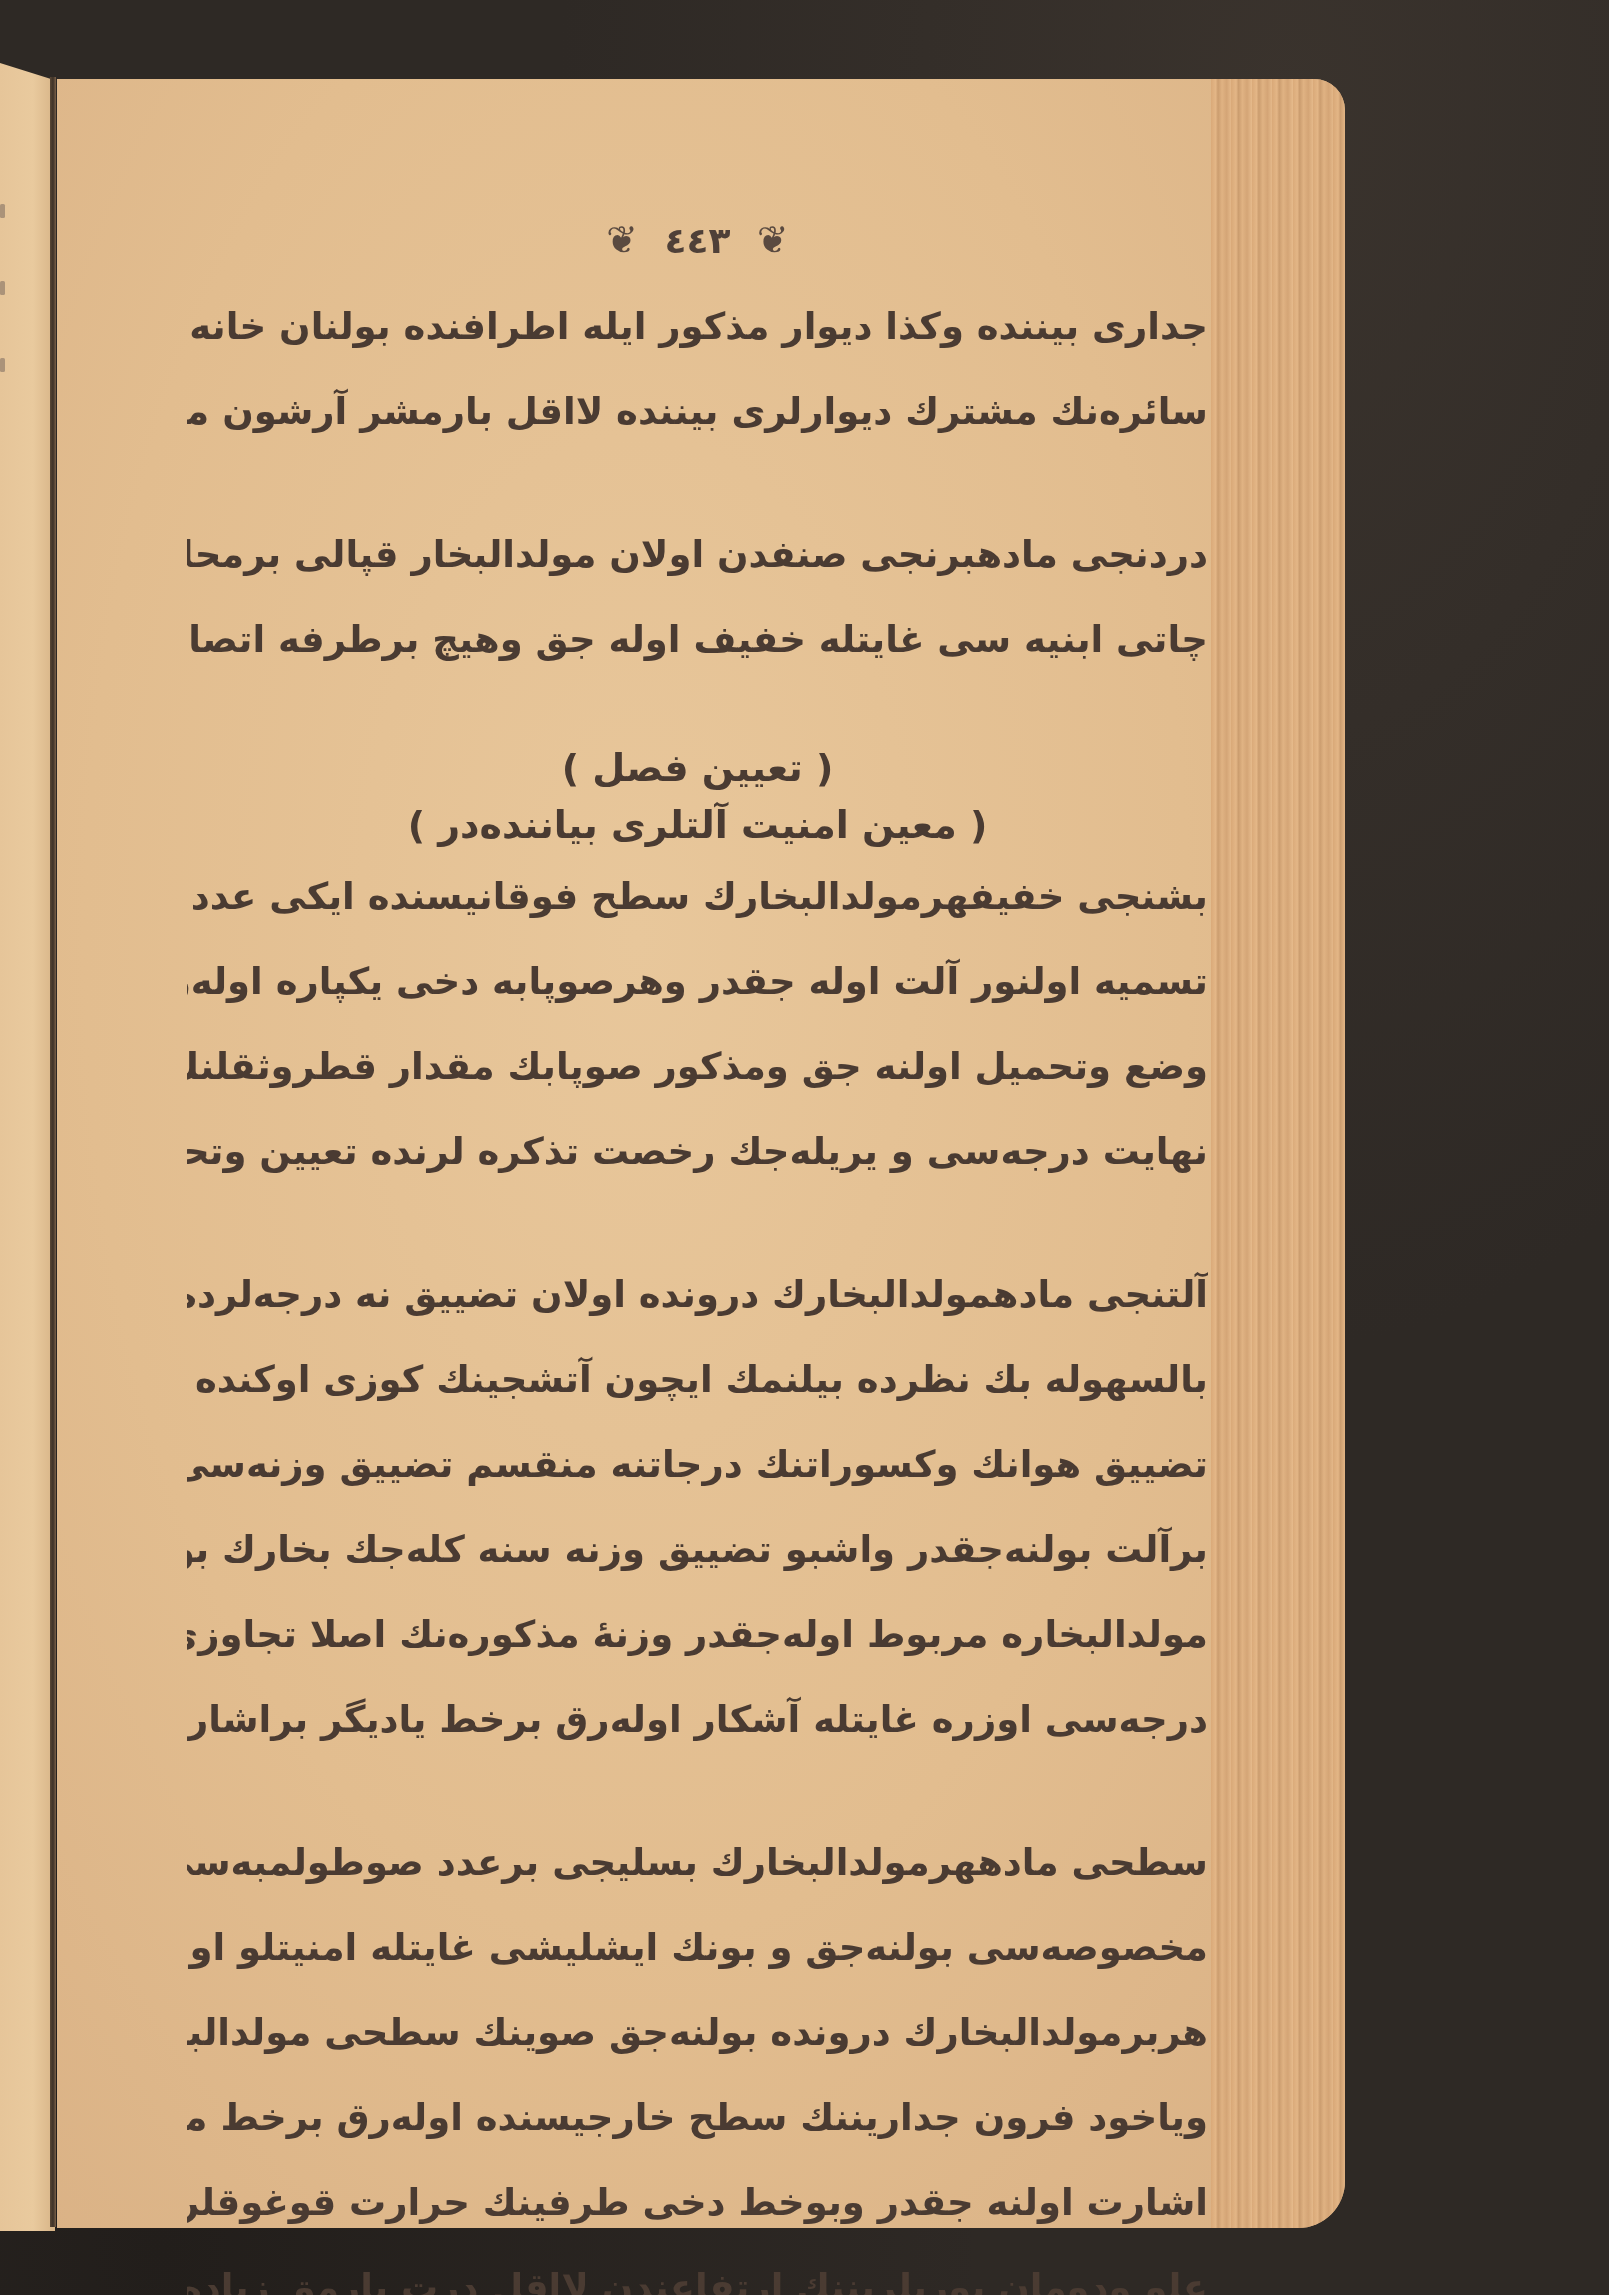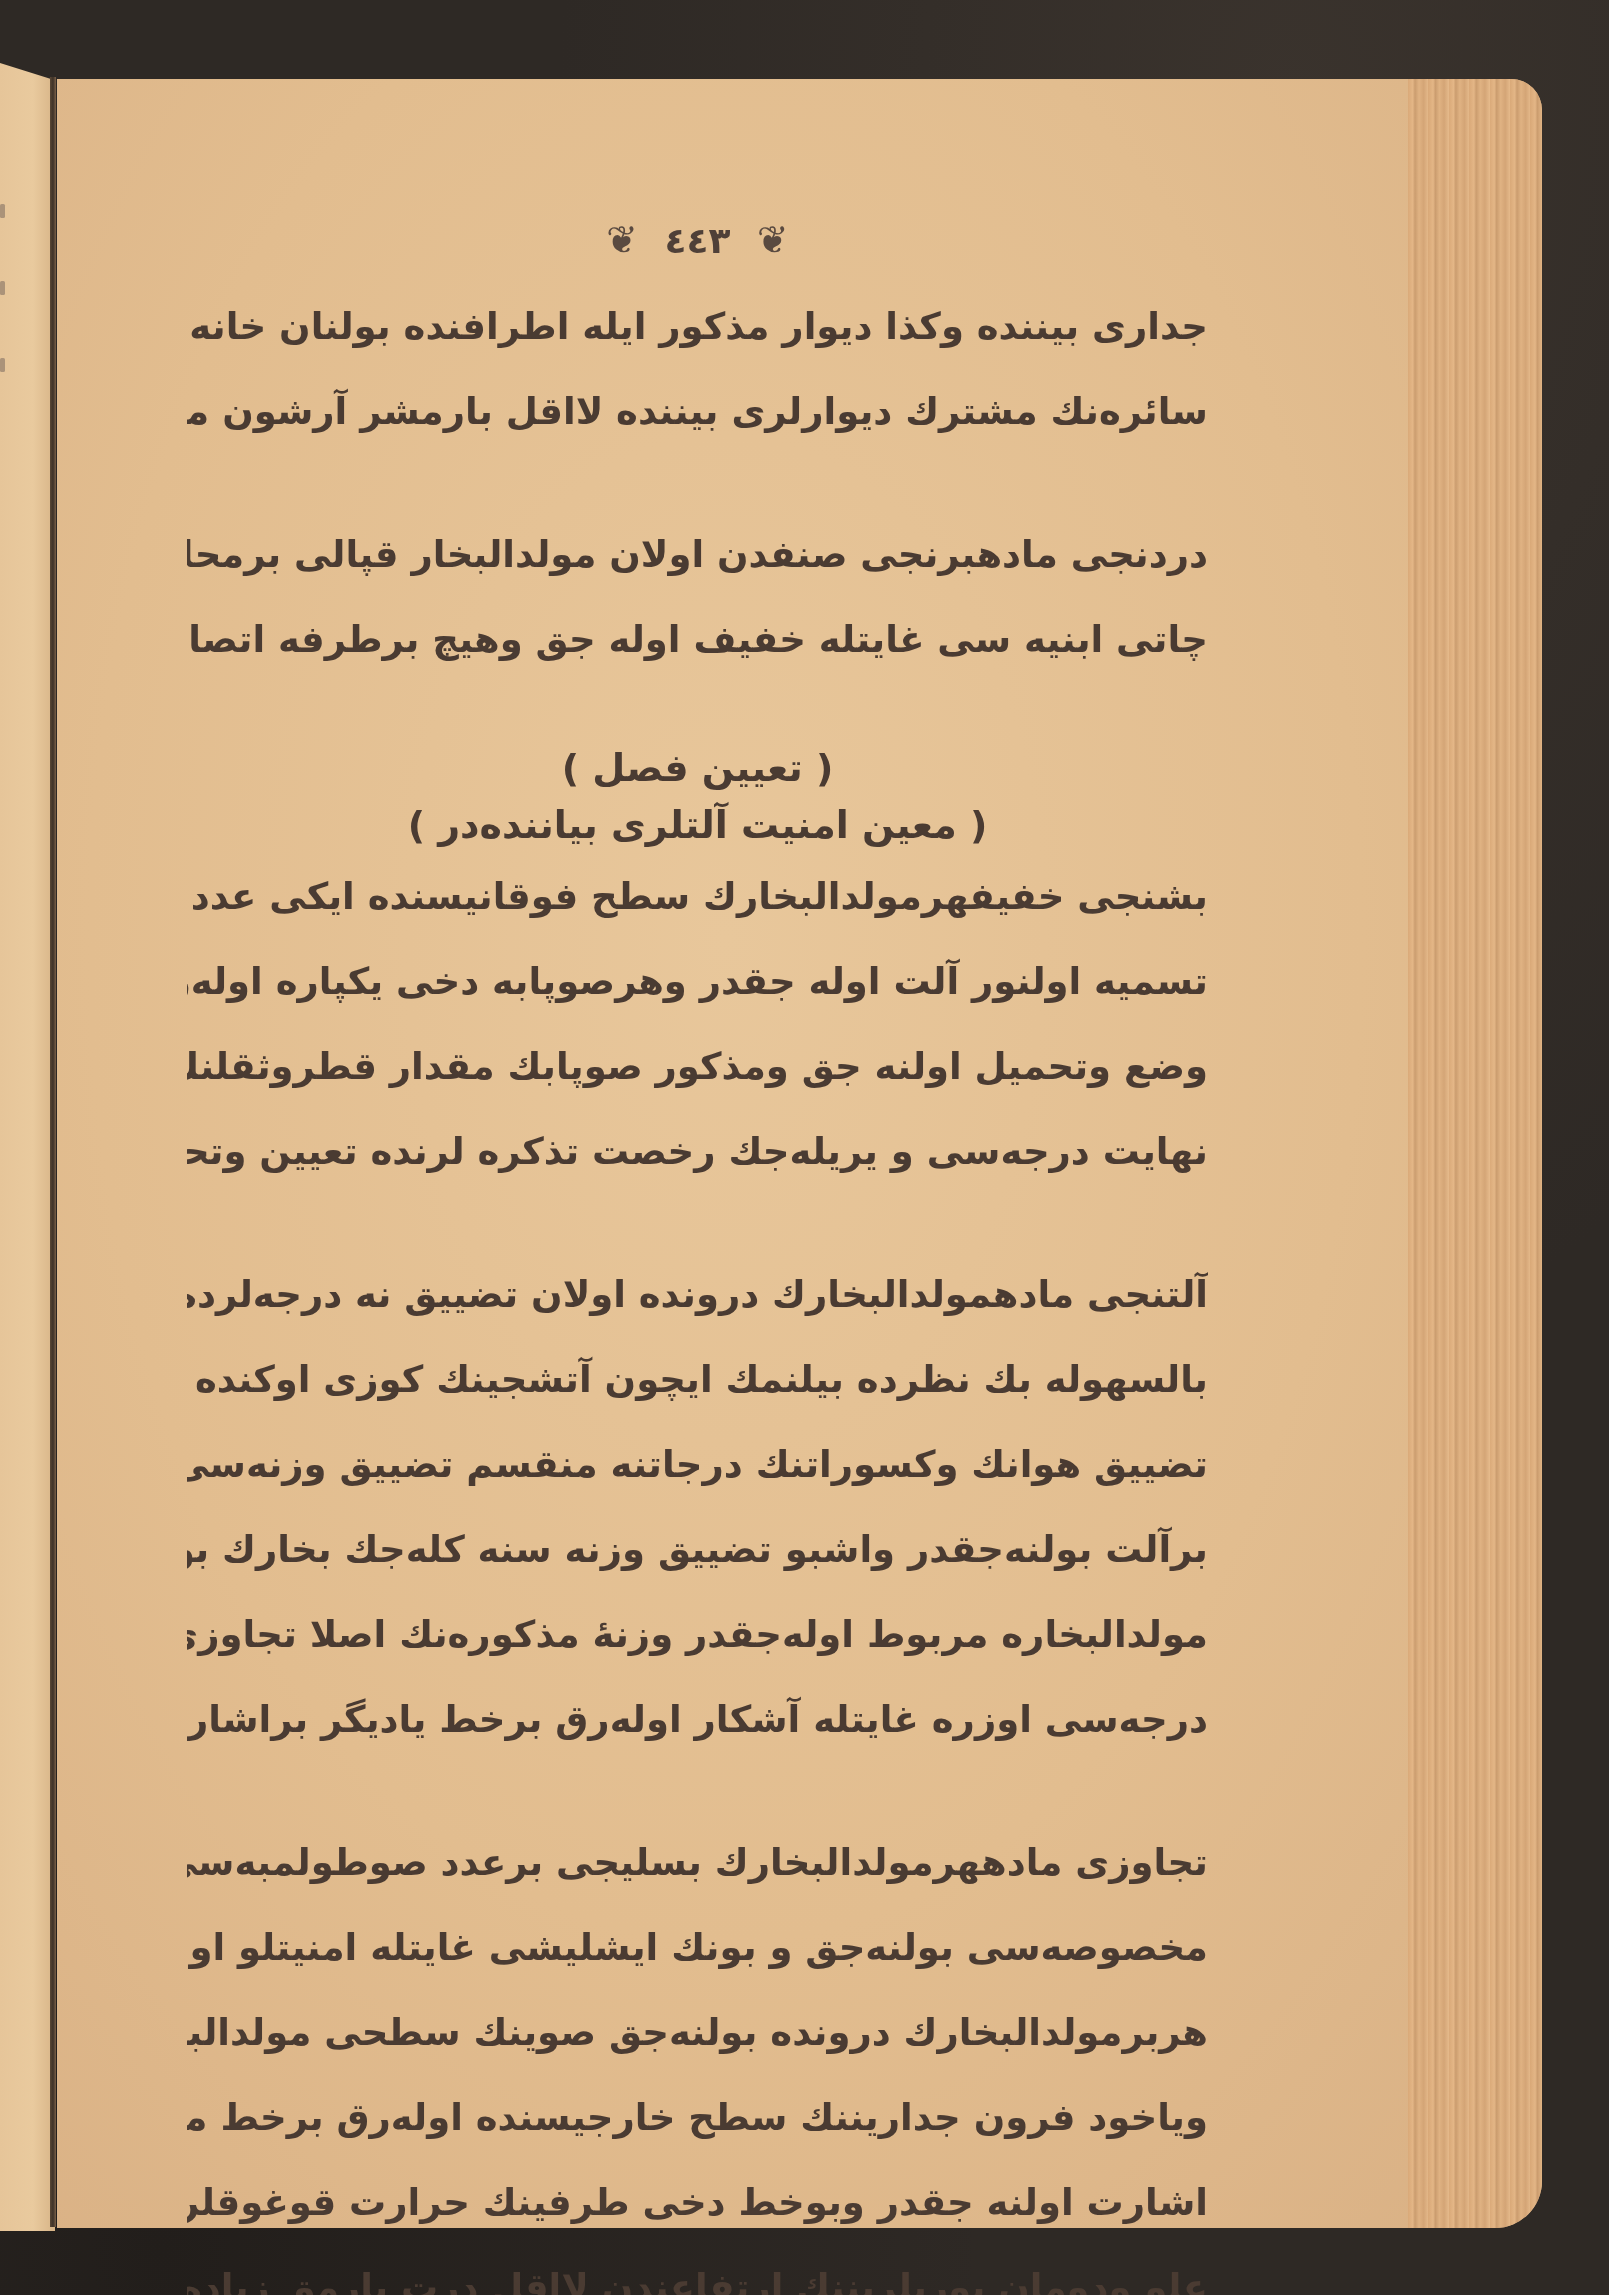--- a/index.html
+++ b/index.html
@@ -20,21 +20,21 @@
     clip-path:polygon(0 0,100% 17.3px,100% 100%,0 calc(100% + 7.9px));
   }
   .left-page .marks{position:absolute;left:0;top:141px;width:7.9px;}
   .left-page .marks span{display:block;width:4.7px;height:14px;background:#7a6a5e;margin-bottom:63px;opacity:.55;border-radius:1.6px;}
   .gutter{
     position:absolute;left:50px;top:77px;width:6.3px;height:2150px;
     background:linear-gradient(90deg,#5a4836,#3e3228 50%,#7a6048);
   }
   
   .page{
-    position:absolute;left:57px;top:79px;width:1485px;height:2149px;
+    position:absolute;left:57px;top:79px;width:1288px;height:2149px;
     background:
       radial-gradient(ellipse at 45% 40%, #e8c79b 0%, #e2bd8f 55%, #d9b084 100%);
     border-radius:0 31px 47px 0;
   }
   .page-stack{
     position:absolute;right:0;top:0;width:134px;height:100%;
     background:repeating-linear-gradient(90deg,
       #d9a877 0px,#e4b686 4.7px,#c99a6c 7px,#e0b282 11px,#d3a374 15.7px,#e6ba8b 20.4px);
     border-radius:0 31px 47px 0;
     opacity:.9;
@@ -116,21 +116,21 @@
       <div class="line">بالسهوله بك نظرده بیلنمك ایچون آتشجینك كوزی اوكنده مناسب برمحلده</div>
       <div class="line">تضییق هوانك وکسوراتنك درجاتنه منقسم تضییق وزنه‌سی تسمیه اولنور</div>
       <div class="line">برآلت بولنه‌جقدر واشبو تضییق وزنه سنه كله‌جك بخارك بوروسی بالذات</div>
       <div class="line">مولدالبخاره مربوط اوله‌جقدر وزنهٔ مذكوره‌نك اصلا تجاوزی جائز اولمیان</div>
       <div class="line">درجه‌سی اوزره غایتله آشكار اوله‌رق برخط یادیگر براشارت بولنمق لازمدر</div>
     </div>
 
     <div class="gap"></div>
 
     <div>
-      <div class="line"><span class="article-label">تجاوزی ماده</span><span>هرمولدالبخارك بسلیجی برعدد صوطولمبه‌سی ویاخود برآلت</span></div>
+      <div class="line"><span class="article-label">سطحی ماده</span><span>هرمولدالبخارك بسلیجی برعدد صوطولمبه‌سی ویاخود برآلت</span></div>
       <div class="line">مخصوصه‌سی بولنه‌جق و بونك ایشلیشی غایتله امنیتلو اوله‌جقدر</div>
       <div class="line">هربرمولدالبخارك درونده بولنه‌جق صوینك سطحی مولدالبخار مذكورك</div>
       <div class="line">ویاخود فرون جداریننك سطح خارجیسنده اوله‌رق برخط معین ایله</div>
       <div class="line">اشارت اولنه جقدر وبوخط دخی طرفینك حرارت قوغوقلریننك یاخود</div>
       <div class="line">علو ودومان بوریلریننك ارتفاعندن لااقل درت پارمق زیاده اوله جقدر</div>
     </div>
 
   </div>
 </div>
 

